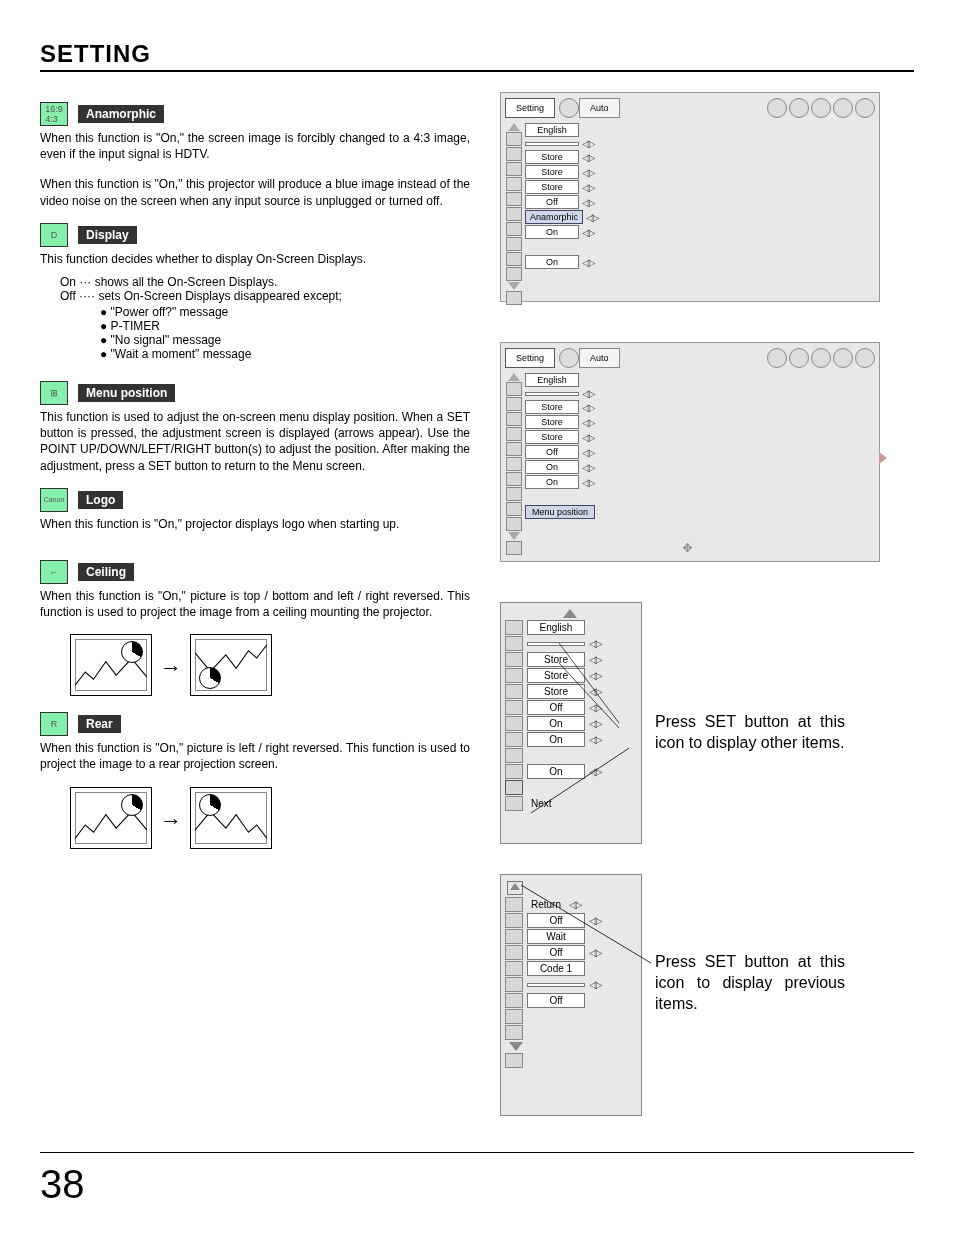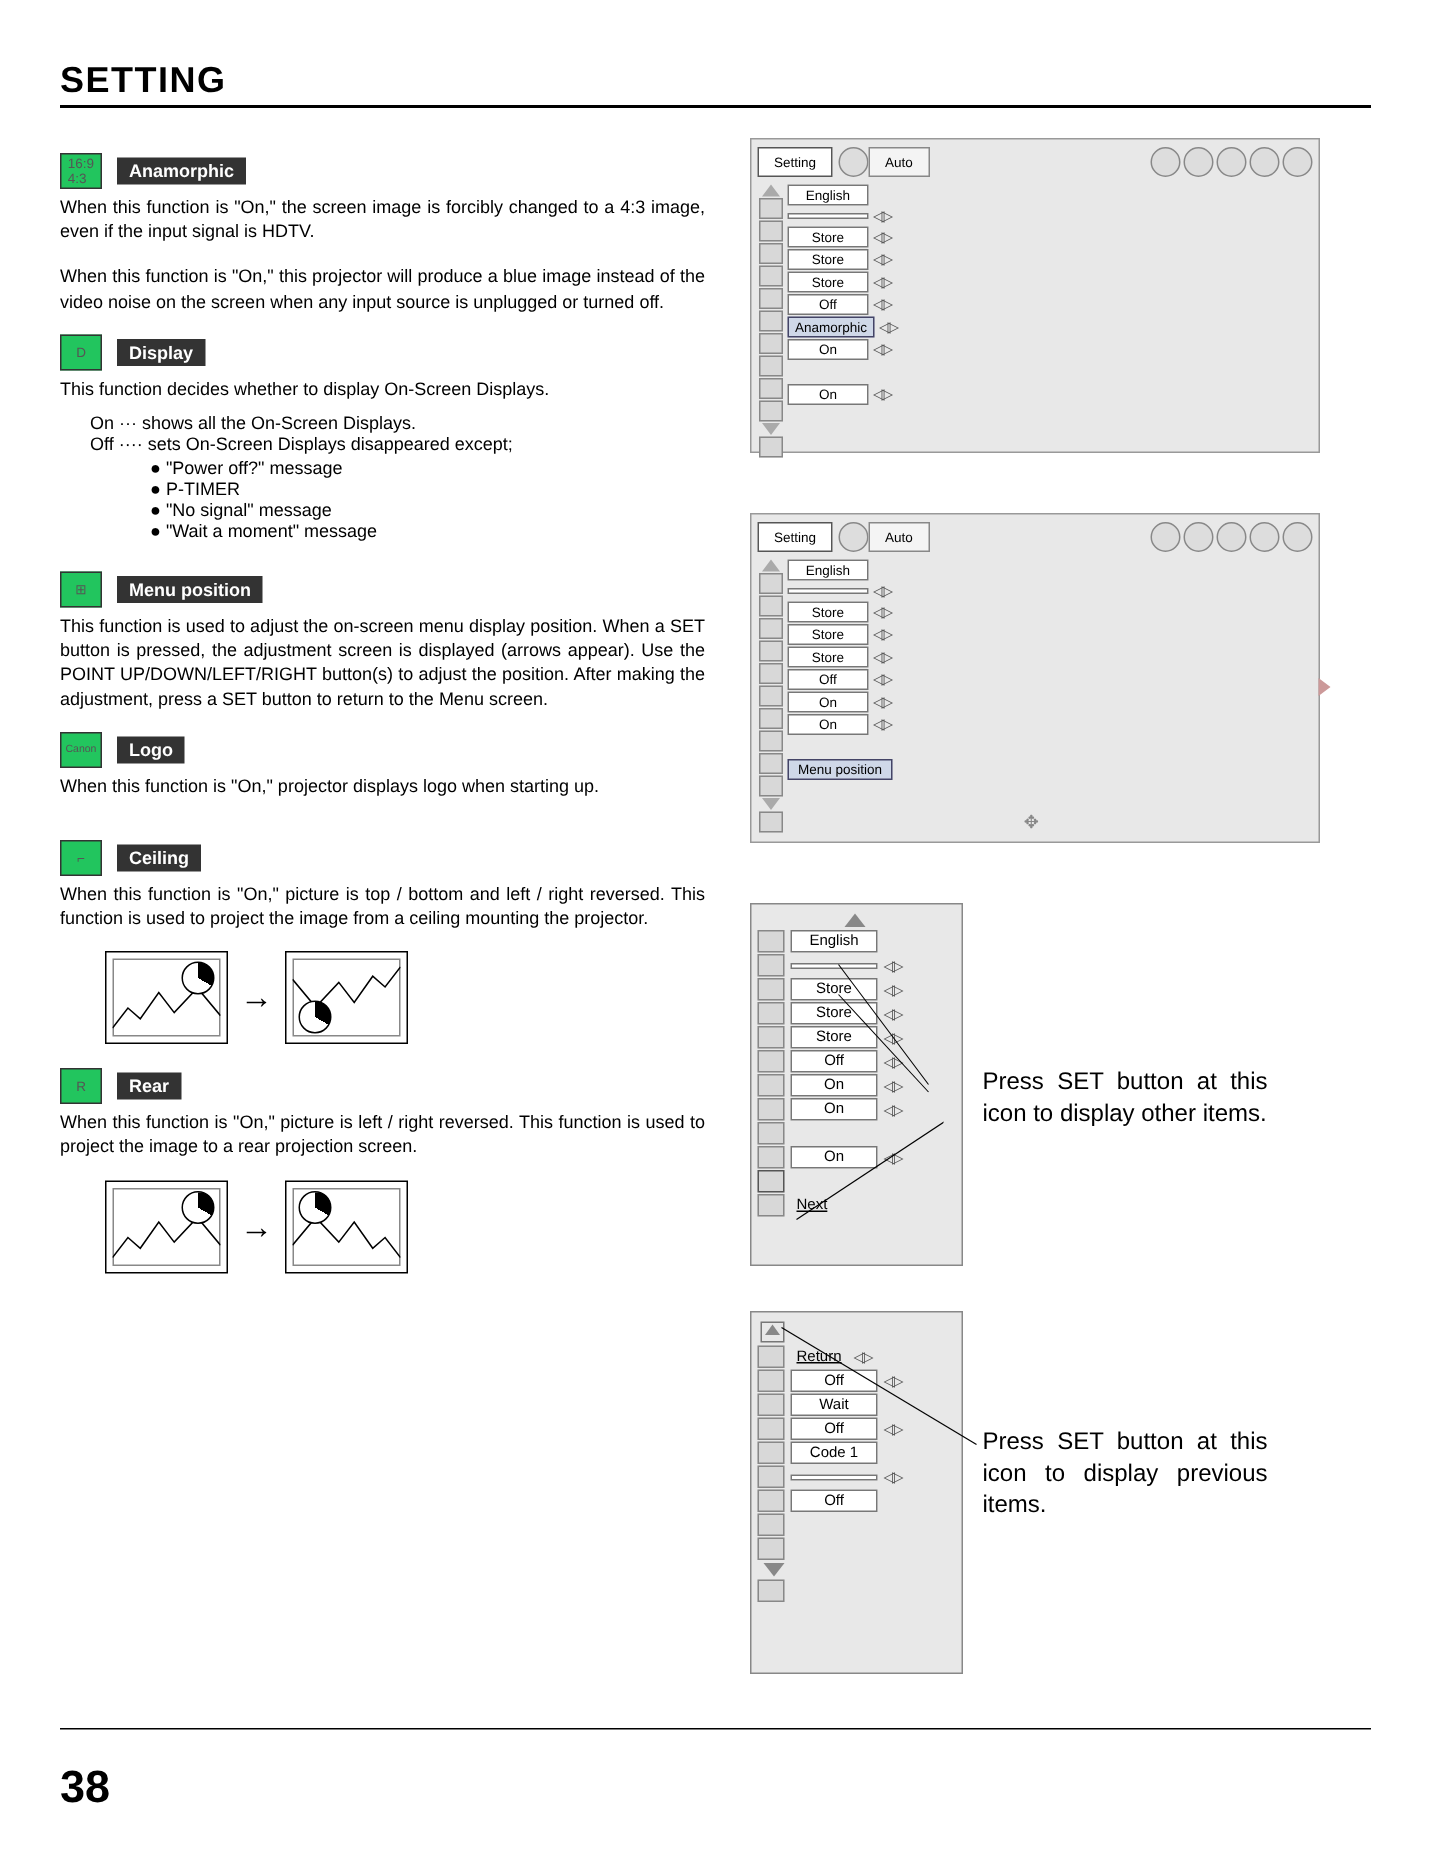--- a/index.html
+++ b/index.html
@@ -28,21 +28,21 @@
   .section-row {
     display: flex;
     align-items: center;
     gap: 10px;
     margin-top: 10px;
     margin-bottom: 4px;
   }
   .section-icon {
     width: 26px; height: 22px;
     border: 1.5px solid #333;
-    background: #22c55e;
+    background: #86efac;
     display: flex; align-items:center; justify-content:center;
     font-size: 9px; color:#555;
   }
   .section-label {
     background: #333;
     color: #fff;
     font-weight: bold;
     font-size: 12px;
     padding: 2px 8px;
   }
@@ -94,25 +94,25 @@
   .menu-val.hl{ background:#cfd8e8; border-color:#446;}
   .lr-arrows{ font-size:10px; color:#555; letter-spacing:-2px;}
   .menu-cross{ position:absolute; font-size:12px; color:#888;}
   .side-arrow{ position:absolute; right:-8px; top:50%; width:0;height:0;border-top:6px solid transparent;border-bottom:6px solid transparent;border-left:8px solid #c99;}
   .vert-panel {
     border:1px solid #888; background:#e8e8e8; padding:4px 6px 6px 4px; width:130px; position:relative; margin-bottom:30px;
   }
   .vp-row{display:flex; align-items:center; gap:4px; margin:1px 0;}
   .vp-icon{width:16px; height:13px; border:1px solid #888; background:#d8d8d8;}
   .vp-val{border:1px solid #777; background:#fff; font-size:10px; padding:1px 4px; min-width:48px; text-align:center;}
-  .vp-val.link{text-decoration:underline;text-align:right;}
+  .vp-val.link{text-align:right;}
   .callout{position:absolute; font-size:16px; width:190px; text-align:justify; line-height:1.3;}
   .tri-up-big{width:0;height:0;border-left:7px solid transparent;border-right:7px solid transparent;border-bottom:9px solid #888; margin:2px auto;}
   .tri-down-big{width:0;height:0;border-left:7px solid transparent;border-right:7px solid transparent;border-top:9px solid #888; margin:2px auto;}
-  .page-num{font-size:30px; font-weight:bold; margin-top:22px;}
+  .page-num{font-size:40px; font-weight:normal; margin-top:9px;}
   .footerline{border-top:1px solid #000; margin-top:6px;}
 </style>
 </head>
 <body>
 
 <div class="page-title">SETTING</div>
 
 <div class="columns">
 <div class="left-col">
 

